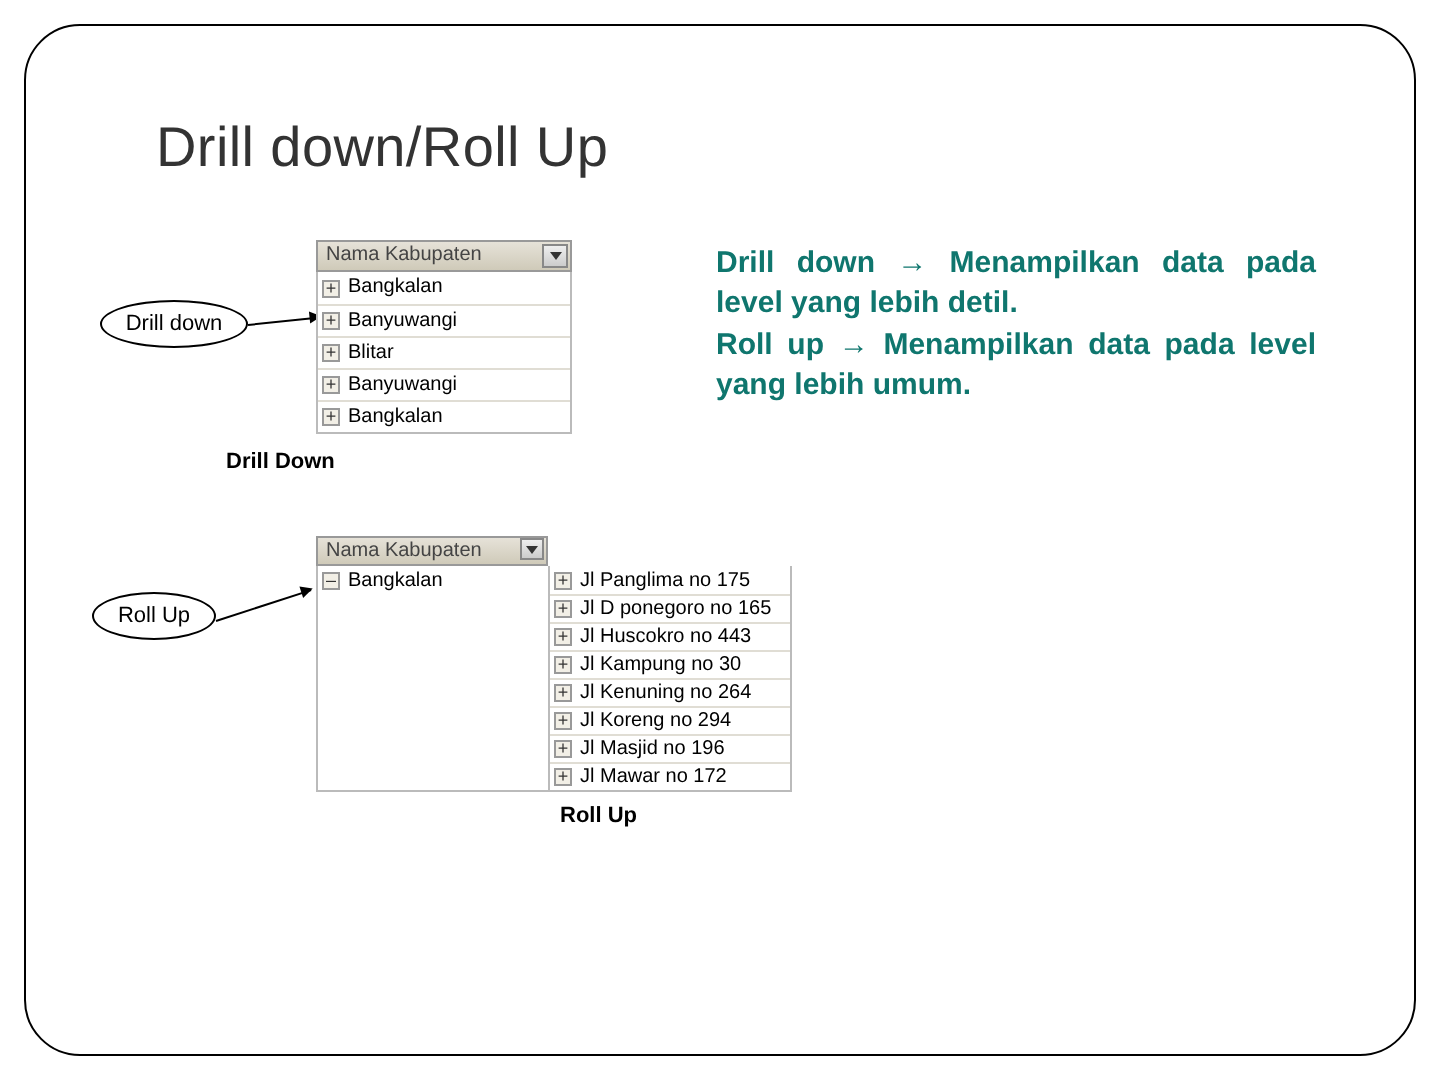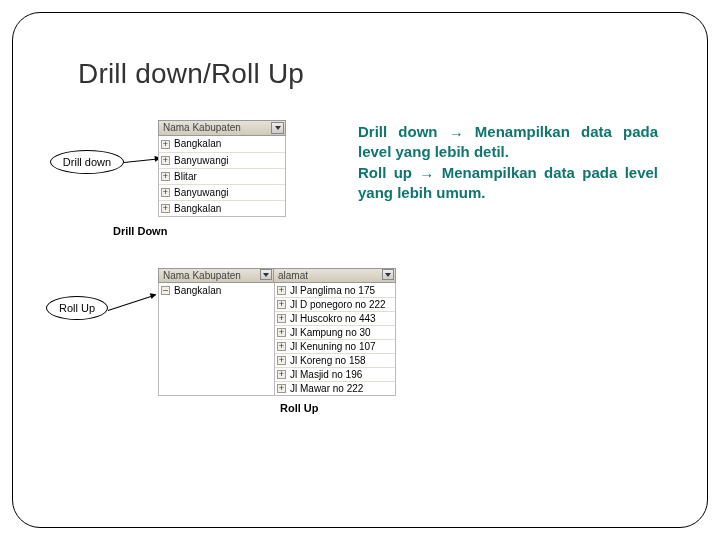--- a/index.html
+++ b/index.html
@@ -315,61 +315,57 @@
     </div>
   </div>
 </div>
 
 <div class="tbl2">
   <div class="tbl2-header">
     <div class="tbl2-hcell c1">
       <span>Nama Kabupaten</span>
       <div class="drop"></div>
     </div>
-    <div class="tbl2-hcell c2">
-      <span>alamat</span>
-      <div class="drop"></div>
-    </div>
   </div>
   <div class="tbl2-body">
     <div class="tbl2-col1">
       <div class="tbl2-cell1">
         <span class="minus-icon">–</span>
         <span>Bangkalan</span>
       </div>
       <div class="tbl2-col1-pad"></div>
     </div>
     <div class="tbl2-col2">
       <div class="tbl2-cell2">
         <span class="plus-icon">+</span>
         <span>Jl Panglima no 175</span>
       </div>
       <div class="tbl2-cell2">
         <span class="plus-icon">+</span>
-        <span>Jl D ponegoro no 222</span>
+        <span>Jl D ponegoro no 165</span>
       </div>
       <div class="tbl2-cell2">
         <span class="plus-icon">+</span>
         <span>Jl Huscokro no 443</span>
       </div>
       <div class="tbl2-cell2">
         <span class="plus-icon">+</span>
         <span>Jl Kampung no 30</span>
       </div>
       <div class="tbl2-cell2">
         <span class="plus-icon">+</span>
-        <span>Jl Kenuning no 107</span>
-      </div>
-      <div class="tbl2-cell2">
-        <span class="plus-icon">+</span>
-        <span>Jl Koreng no 158</span>
+        <span>Jl Kenuning no 264</span>
+      </div>
+      <div class="tbl2-cell2">
+        <span class="plus-icon">+</span>
+        <span>Jl Koreng no 294</span>
       </div>
       <div class="tbl2-cell2">
         <span class="plus-icon">+</span>
         <span>Jl Masjid no 196</span>
       </div>
       <div class="tbl2-cell2">
         <span class="plus-icon">+</span>
-        <span>Jl Mawar no 222</span>
+        <span>Jl Mawar no 172</span>
       </div>
     </div>
   </div>
 </div>
 
 </body></html>

